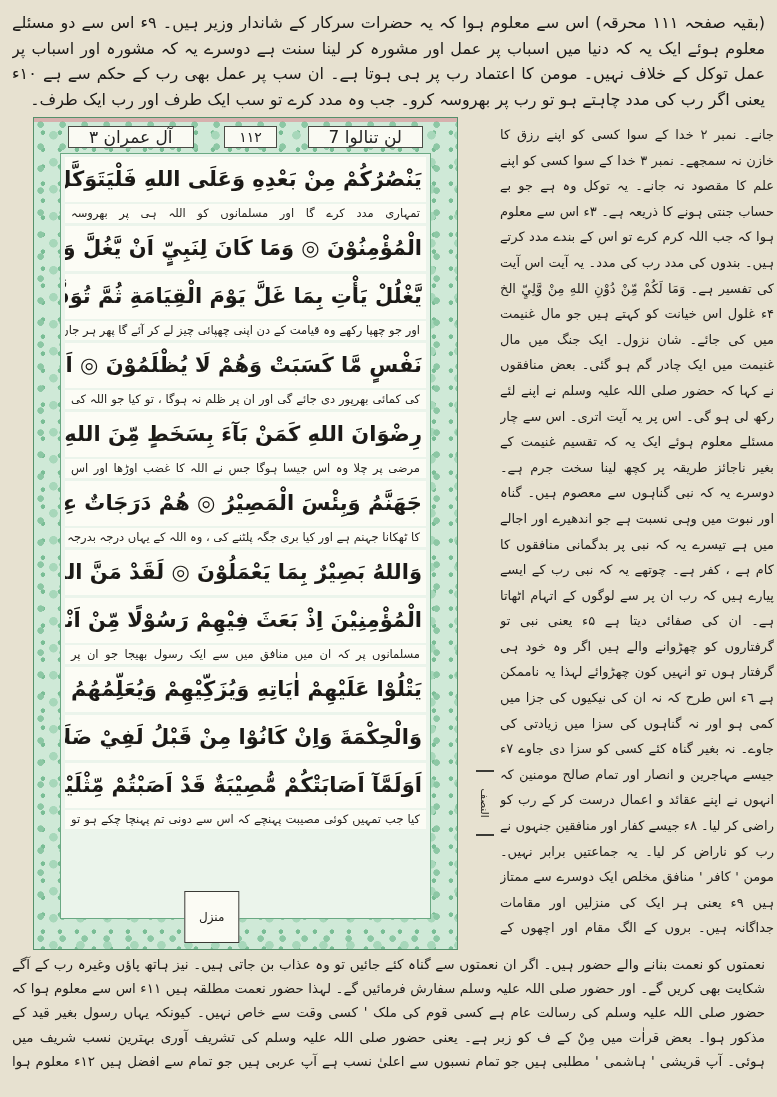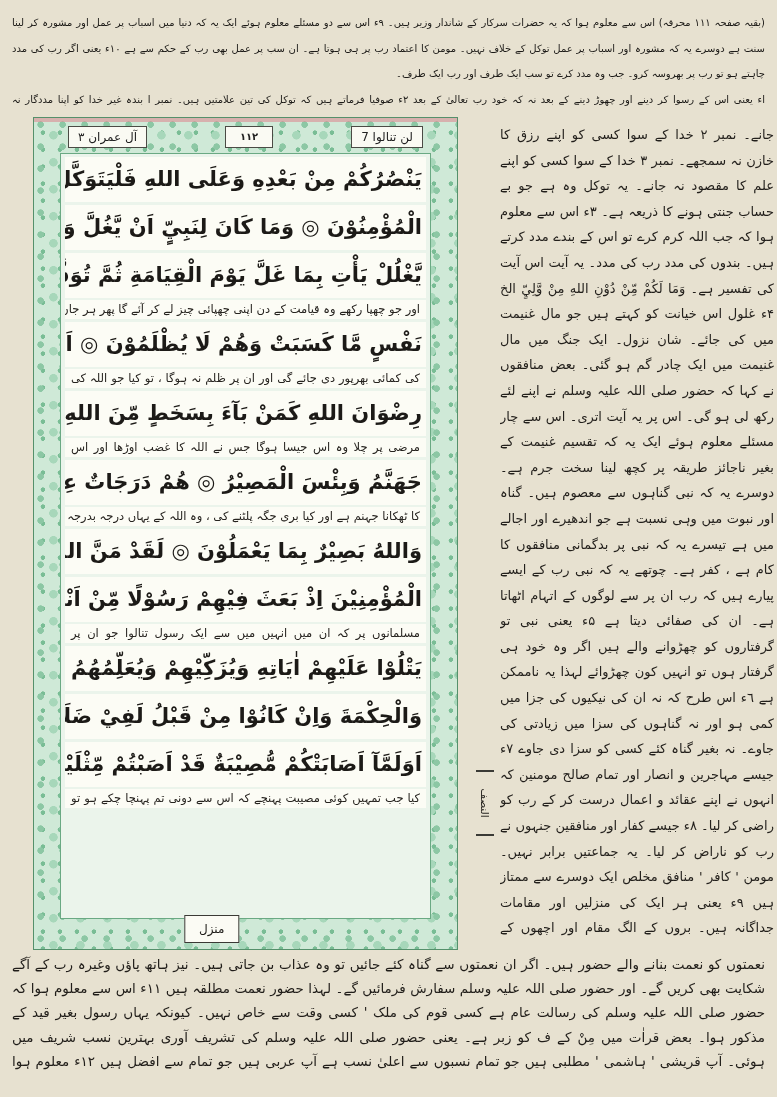--- a/index.html
+++ b/index.html
@@ -9,21 +9,21 @@
     font-family:"DejaVu Sans",sans-serif;
     color:#1c1a17;
   }
   
   .top-block{
     position:absolute;top:10px;left:12px;width:753px;height:106px;
     overflow:hidden;direction:rtl;
   }
   .top-block p{
     margin:0;text-align:justify;text-align-last:justify;
-    font-size:10px;line-height:25.5px;
+    font-size:16px;line-height:25.5px;
   }
   .top-block p.short-end{text-align-last:auto;}
   
   .main-box{
     position:absolute;left:33px;top:117px;width:425px;height:833px;
     box-sizing:border-box;
     border:1px solid #55906b;
     background-color:#cfe9d7;
     background-image:
       radial-gradient(circle at 30% 30%, #8cc7a4 0 3px, transparent 3.5px),
@@ -35,24 +35,24 @@
     content:"";position:absolute;left:0;right:0;top:0;height:4px;
     background:rgba(224,122,134,.5);
   }
   .box-header{
     position:relative;margin:8px 34px 0;height:22px;
     display:flex;justify-content:space-between;align-items:center;
     direction:rtl;
   }
   .hdr-box{
     background:#fafaf3;border:1px solid #4b4b45;
-    font-size:12px;line-height:20px;height:20px;
-    padding:0 9px;white-space:nowrap;color:#222;
+    font-size:17px;line-height:20px;height:20px;
+    padding:0 20px;white-space:nowrap;color:#222;
   }
-  .hdr-box.pagenum{font-size:10px;font-weight:bold;padding:0 14px;}
+  .hdr-box.pagenum{font-size:14px;font-weight:normal;padding:0 14px;}
   .quran-area{
     box-sizing:border-box;
     margin:5px 26px 0;height:766px;overflow:hidden;
     background:#ebf4eb;border:1px solid #6aa983;
     padding:3px 4px;direction:rtl;
   }
   .ayah-row{margin-bottom:3px;}
   .ayah-arabic{
     background:#fcfcf5;height:45px;line-height:45px;overflow:hidden;
     font-weight:bold;font-size:21px;letter-spacing:0;
@@ -61,21 +61,21 @@
   }
   .ayah-urdu{
     background:#fcfcf5;height:19px;line-height:19px;overflow:hidden;
     font-size:11.5px;color:#26231f;margin-top:2px;
     text-align:justify;text-align-last:justify;padding:0 6px;
     white-space:nowrap;
   }
   .manzil{
     position:absolute;bottom:6px;left:42%;transform:translateX(-50%);
     background:#fbfbf4;border:1px solid #3a3a35;
-    font-size:12px;line-height:18px;height:18px;padding:4px 14px;
+    font-size:12px;line-height:18px;height:18px;padding:16px 14px;
     white-space:nowrap;
   }
   
   .nisf{
     position:absolute;left:476px;top:770px;width:18px;height:62px;
     border-top:2px solid #3a3a35;border-bottom:2px solid #3a3a35;
     display:flex;align-items:center;justify-content:center;
   }
   .nisf span{
     display:block;transform:rotate(90deg);
@@ -109,20 +109,21 @@
 <div class="main-box">
   <div class="box-header">
     <span class="hdr-box">لن تنالوا 7</span>
     <span class="hdr-box pagenum">۱۱۲</span>
     <span class="hdr-box">آل عمران ۳</span>
   </div>
 
   <div class="quran-area">
     <div class="ayah-row">
       <div class="ayah-arabic">يَنْصُرُكُمْ مِنْ بَعْدِهِ وَعَلَى اللهِ فَلْيَتَوَكَّلِ</div>
+      <div class="ayah-urdu">تمہاری مدد کرے گا اور مسلمانوں کو اللہ ہی پر بھروسہ</div>
     </div>
     <div class="ayah-row">
       <div class="ayah-arabic">الْمُؤْمِنُوْنَ ◎ وَمَا كَانَ لِنَبِيٍّ اَنْ يَّغُلَّ وَمَنْ</div>
     </div>
     <div class="ayah-row">
       <div class="ayah-arabic">يَّغْلُلْ يَأْتِ بِمَا غَلَّ يَوْمَ الْقِيَامَةِ ثُمَّ تُوَفَّى كُلُّ</div>
       <div class="ayah-urdu">اور جو چھپا رکھے وہ قیامت کے دن اپنی چھپائی چیز لے کر آئے گا پھر ہر جان کو ان</div>
     </div>
     <div class="ayah-row">
       <div class="ayah-arabic">نَفْسٍ مَّا كَسَبَتْ وَهُمْ لَا يُظْلَمُوْنَ ◎ اَفَمَنِ اتَّبَعَ</div>
@@ -134,21 +135,21 @@
     </div>
     <div class="ayah-row">
       <div class="ayah-arabic">جَهَنَّمُ وَبِئْسَ الْمَصِيْرُ ◎ هُمْ دَرَجَاتٌ عِنْدَ اللهِ</div>
       <div class="ayah-urdu">کا ٹھکانا جہنم ہے اور کیا بری جگہ پلٹنے کی ، وہ اللہ کے یہاں درجہ بدرجہ ہیں</div>
     </div>
     <div class="ayah-row">
       <div class="ayah-arabic">وَاللهُ بَصِيْرٌ بِمَا يَعْمَلُوْنَ ◎ لَقَدْ مَنَّ اللهُ عَلَى</div>
     </div>
     <div class="ayah-row">
       <div class="ayah-arabic">الْمُؤْمِنِيْنَ اِذْ بَعَثَ فِيْهِمْ رَسُوْلًا مِّنْ اَنْفُسِهِمْ</div>
-      <div class="ayah-urdu">مسلمانوں پر کہ ان میں انہیں میں سے ایک رسول تنالوا جو ان پر</div>
+      <div class="ayah-urdu">مسلمانوں پر کہ ان میں منافق میں سے ایک رسول بھیجا جو ان پر</div>
     </div>
     <div class="ayah-row">
       <div class="ayah-arabic">يَتْلُوْا عَلَيْهِمْ اٰيَاتِهِ وَيُزَكِّيْهِمْ وَيُعَلِّمُهُمُ الْكِتَابَ</div>
     </div>
     <div class="ayah-row">
       <div class="ayah-arabic">وَالْحِكْمَةَ وَاِنْ كَانُوْا مِنْ قَبْلُ لَفِيْ ضَلَالٍ مُّبِيْنٍ ◎</div>
     </div>
     <div class="ayah-row">
       <div class="ayah-arabic">اَوَلَمَّآ اَصَابَتْكُمْ مُّصِيْبَةٌ قَدْ اَصَبْتُمْ مِّثْلَيْهَا</div>
       <div class="ayah-urdu">کیا جب تمہیں کوئی مصیبت پہنچے کہ اس سے دونی تم پہنچا چکے ہو تو</div>

